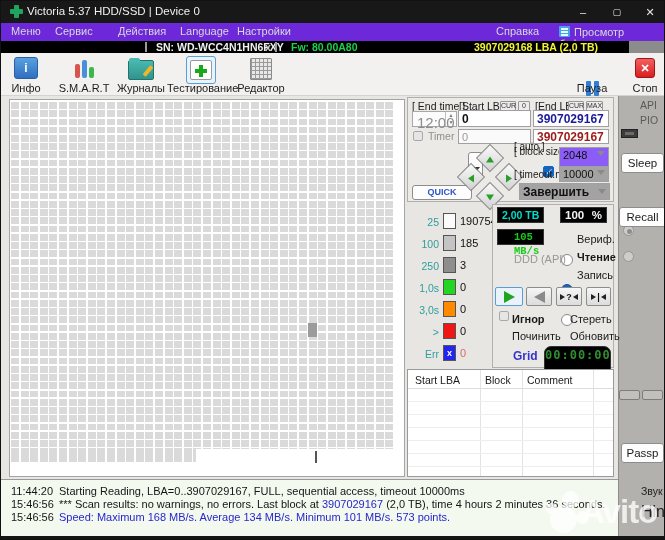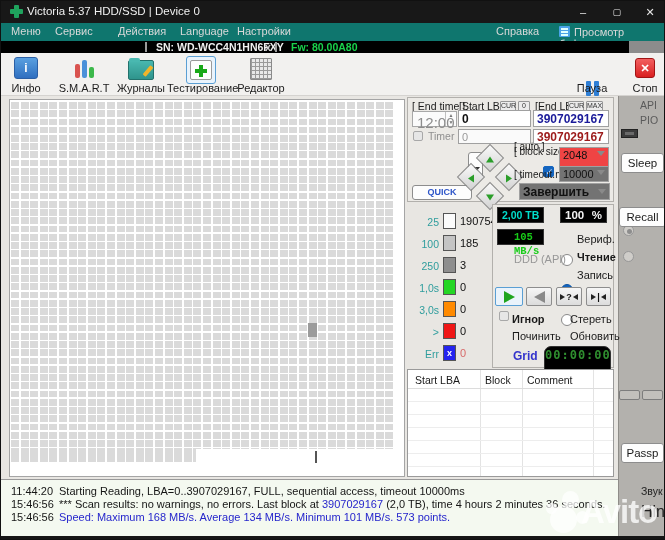--- a/index.html
+++ b/index.html
@@ -9,21 +9,21 @@
 
   
   .titlebar{left:0;top:0;width:665px;height:22px;background:#181818;color:#eee;}
   .title-text{left:26px;top:4px;font-size:11.5px;color:#f0f0f0;}
   .app-cross{left:9px;top:4px;width:13px;height:13px;}
   .app-cross .h{position:absolute;left:0;top:4px;width:13px;height:5px;background:#1fa35d;border-radius:1px;}
   .app-cross .v{position:absolute;left:4px;top:0;width:5px;height:13px;background:#1fa35d;border-radius:1px;}
   .winbtn{top:0;width:34px;height:22px;color:#e6e6e6;font-size:11px;text-align:center;line-height:22px;}
 
   
-  .menubar{left:0;top:22px;width:665px;height:18px;background:#0f766e;}
+  .menubar{left:0;top:22px;width:665px;height:18px;background:#6d28d9;}
   .menu-item{top:2px;font-size:11px;color:#d9d9d9;}
   .buffer-icon{width:11px;height:11px;background:#4aa3e8;border-radius:1px;display:inline-block;position:relative;top:1px;margin-right:4px;}
   .buffer-icon::after{content:"";position:absolute;left:2px;top:2px;width:7px;height:1.5px;background:#dff;box-shadow:0 3px 0 #dff,0 6px 0 #dff;}
 
   
   .devicebar{left:0;top:40px;width:665px;height:12px;background:#000;}
   .dev-seg{top:0;height:12px;font-size:10.5px;font-weight:bold;line-height:12px;}
   .dev-sep{top:1px;width:2px;height:10px;background:#9a9a9a;}
   .dev-end{left:628px;top:0;width:37px;height:12px;background:#8c8c8c;}
 
@@ -82,21 +82,21 @@
   .caret-down{display:inline-block;width:0;height:0;border-left:4px solid transparent;border-right:4px solid transparent;border-top:5px solid #333;}
   .quick-btn{left:411px;top:184px;width:60px;height:15px;font-size:9px;font-weight:bold;color:#2d55c8;line-height:13px;}
   .diamond-wrap{left:459px;top:147px;width:60px;height:58px;}
   .dmd{position:absolute;width:20px;height:20px;background:linear-gradient(135deg,#fafafa,#d2d2d2);border:1px solid #8a8a8a;transform:rotate(45deg);}
   .dmd span{position:absolute;left:4px;top:4px;width:12px;height:12px;transform:rotate(-45deg);display:flex;align-items:center;justify-content:center;}
   .tri{width:0;height:0;}
   .tri-up{border-left:4px solid transparent;border-right:4px solid transparent;border-bottom:6px solid #2a9e2a;}
   .tri-down{border-left:4px solid transparent;border-right:4px solid transparent;border-top:6px solid #2a9e2a;}
   .tri-left{border-top:4px solid transparent;border-bottom:4px solid transparent;border-right:6px solid #2a9e2a;}
   .tri-right{border-top:4px solid transparent;border-bottom:4px solid transparent;border-left:6px solid #2a9e2a;}
-  .select{background:#737373;border:1px solid #a0a0a0;font-size:11px;color:#111;position:absolute;padding:1px 3px;}
+  .select{background:#a3a3a3;border:1px solid #a0a0a0;font-size:11px;color:#111;position:absolute;padding:1px 3px;}
   .select .sc{position:absolute;right:3px;top:3px;width:0;height:0;border-left:4px solid transparent;border-right:4px solid transparent;border-top:5px solid #8a8a8a;}
   .checkbox{width:11px;height:11px;border:1px solid #9a9a9a;background:#fff;border-radius:2px;position:relative;}
   .cb-on{background:#1465c0;border-color:#1465c0;}
   .cb-on span{position:absolute;left:0;top:-1px;width:11px;text-align:center;color:#fff;font-size:9px;line-height:12px;}
   .cb-dis{background:#e6e6e6;border-color:#a8a8a8;}
   .radio{width:12px;height:12px;border-radius:50%;background:#fff;border:1px solid #8a8a8a;position:relative;}
   .radio.sel{background:#1465c0;border-color:#0f54a2;}
   .radio.sel::after{content:"";position:absolute;left:3.5px;top:3.5px;width:4px;height:4px;border-radius:50%;background:#fff;}
   .radio.dis{background:#cfcdc9;border-color:#979797;}
   .radio.dis.dot::after{content:"";position:absolute;left:3px;top:3px;width:5px;height:5px;border-radius:50%;background:#8d8d8d;}
@@ -177,20 +177,21 @@
     <span class="abs menu-item" style="left:495px;">Справка</span>
     <span class="abs menu-item" style="left:558px;"><i class="buffer-icon"></i><span>Просмотр буфера</span></span>
   </div>
 
   <div class="abs devicebar">
     <div class="abs dev-sep" style="left:144px;"></div>
     <span class="abs dev-seg" style="left: 155px; color: rgb(240, 240, 240);">SN: WD-WCC4N1HN6FXY</span>
     <span class="abs dev-seg" style="left:264px;color:#cfcfcf;">x</span>
     <div class="abs dev-sep" style="left:274px;"></div>
     <span class="abs dev-seg" style="left: 290px; color: rgb(25, 210, 75);">Fw: 80.00A80</span>
+    <span class="abs dev-seg" style="left: 455px; width: 160px; text-align: center; color: rgb(244, 244, 54);">3907029168 LBA (2,0 TB)</span>
     <div class="abs dev-end"></div>
   </div>
 
   <div class="abs toolbar">
     <div class="abs tb-ic" style="left:13px;">
         <div class="ic-box ic-info">i</div>
       </div>
     <div class="abs tb-label" style="left:2px;width:46px;">Инфо</div>
 
     <div class="abs tb-ic ic-smart" style="left:72px;">
@@ -288,21 +289,21 @@
         </span>
       </div>
   </div>
 
   <span class="abs lbl" style="left:513px;top:145px;font-size:10px;">[ block size ]</span>
   <span class="abs lbl" style="left:513px;top:140px;font-size:10px;">[ auto ]</span>
   <div class="abs checkbox cb-on" style="left:542px;top:155px;">
       <span>✓</span>
     </div>
   <span class="abs lbl" style="left:513px;top:168px;font-size:10px;">[ timeout.ms ]</span>
-  <div class="select" style="left:558px;top:146px;width:50px;height:25px;background:#ef4444;"><span>2048</span><i class="sc"></i></div>
+  <div class="select" style="left:558px;top:146px;width:50px;height:25px;background:#8b5cf6;"><span>2048</span><i class="sc"></i></div>
   <div class="select" style="left:558px;top:165px;width:50px;height:16px;"><span>10000</span><i class="sc"></i></div>
   <div class="select" style="left:518px;top:182px;width:91px;height:17px;font-weight:bold;font-size:12px;"><span>Завершить</span><i class="sc" style="top:5px;"></i></div>
 
   <div>
     <span class="abs lg-label" style="left:410px;top:215px;">25</span>
     <div class="abs lg-block" style="left: 442px; top: 212px; background-color: rgb(251, 251, 251);"></div>
     <span class="abs lg-val" style="left:459px;top:214px;">1907543</span>
 
     <span class="abs lg-label" style="left:410px;top:237px;">100</span>
     <div class="abs lg-block" style="left: 442px; top: 234px; background-color: rgb(196, 196, 196);"></div>

